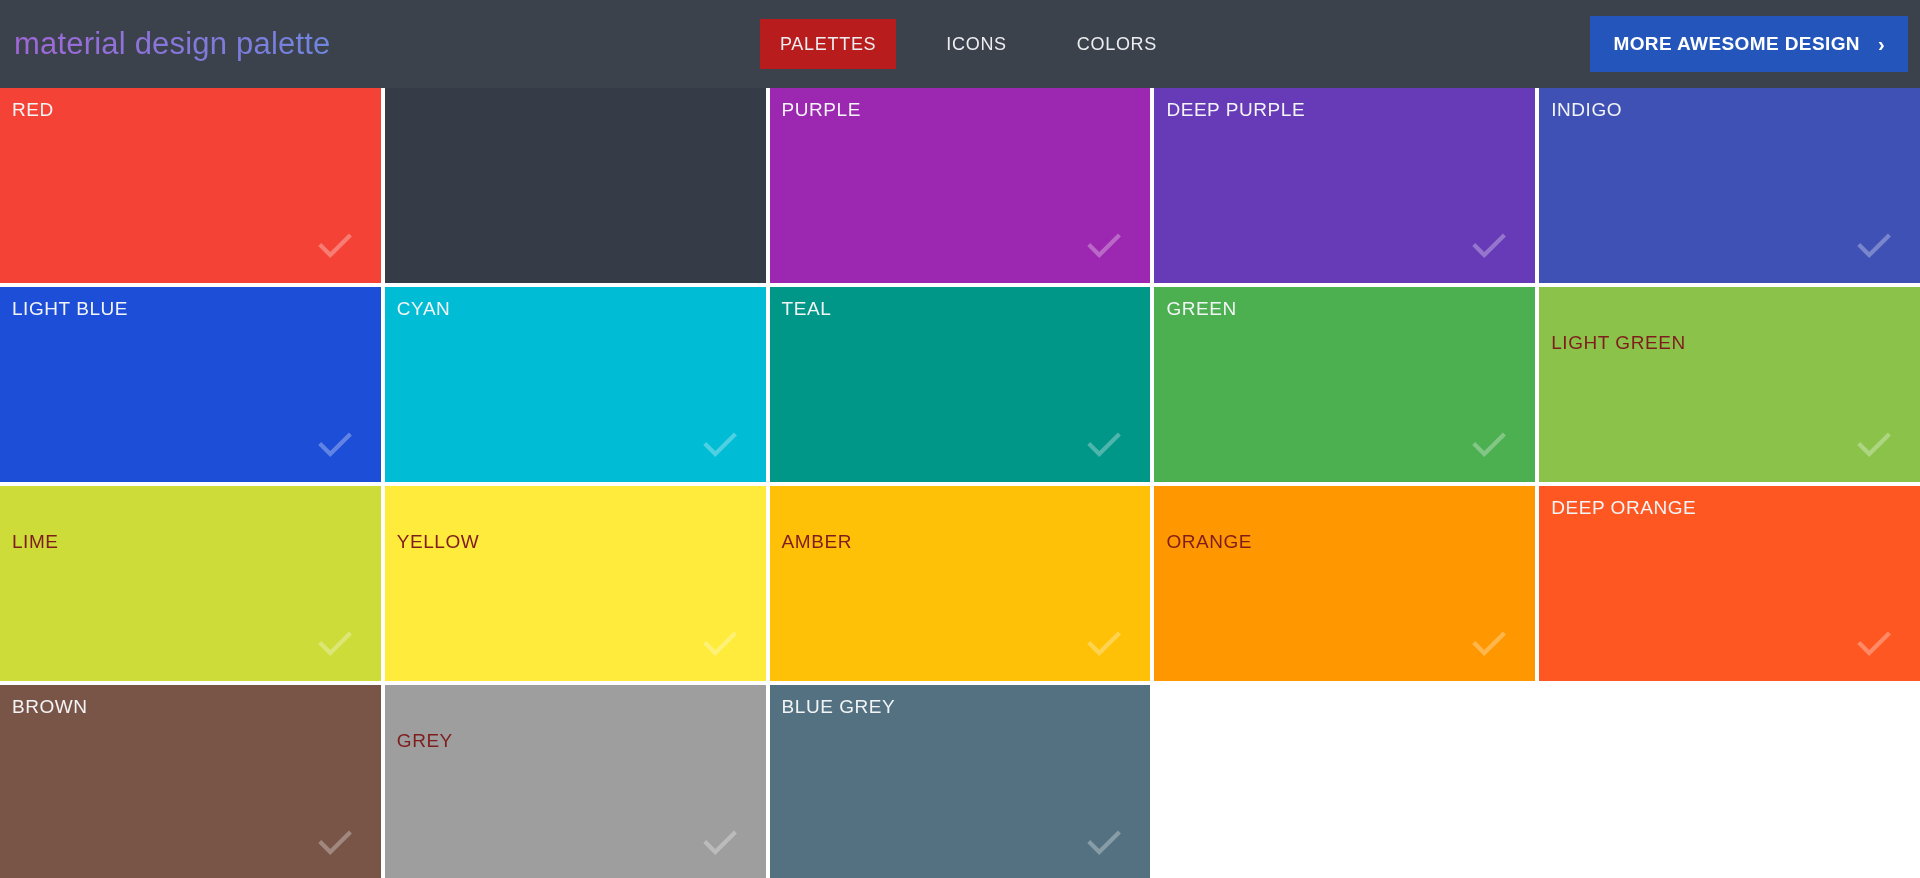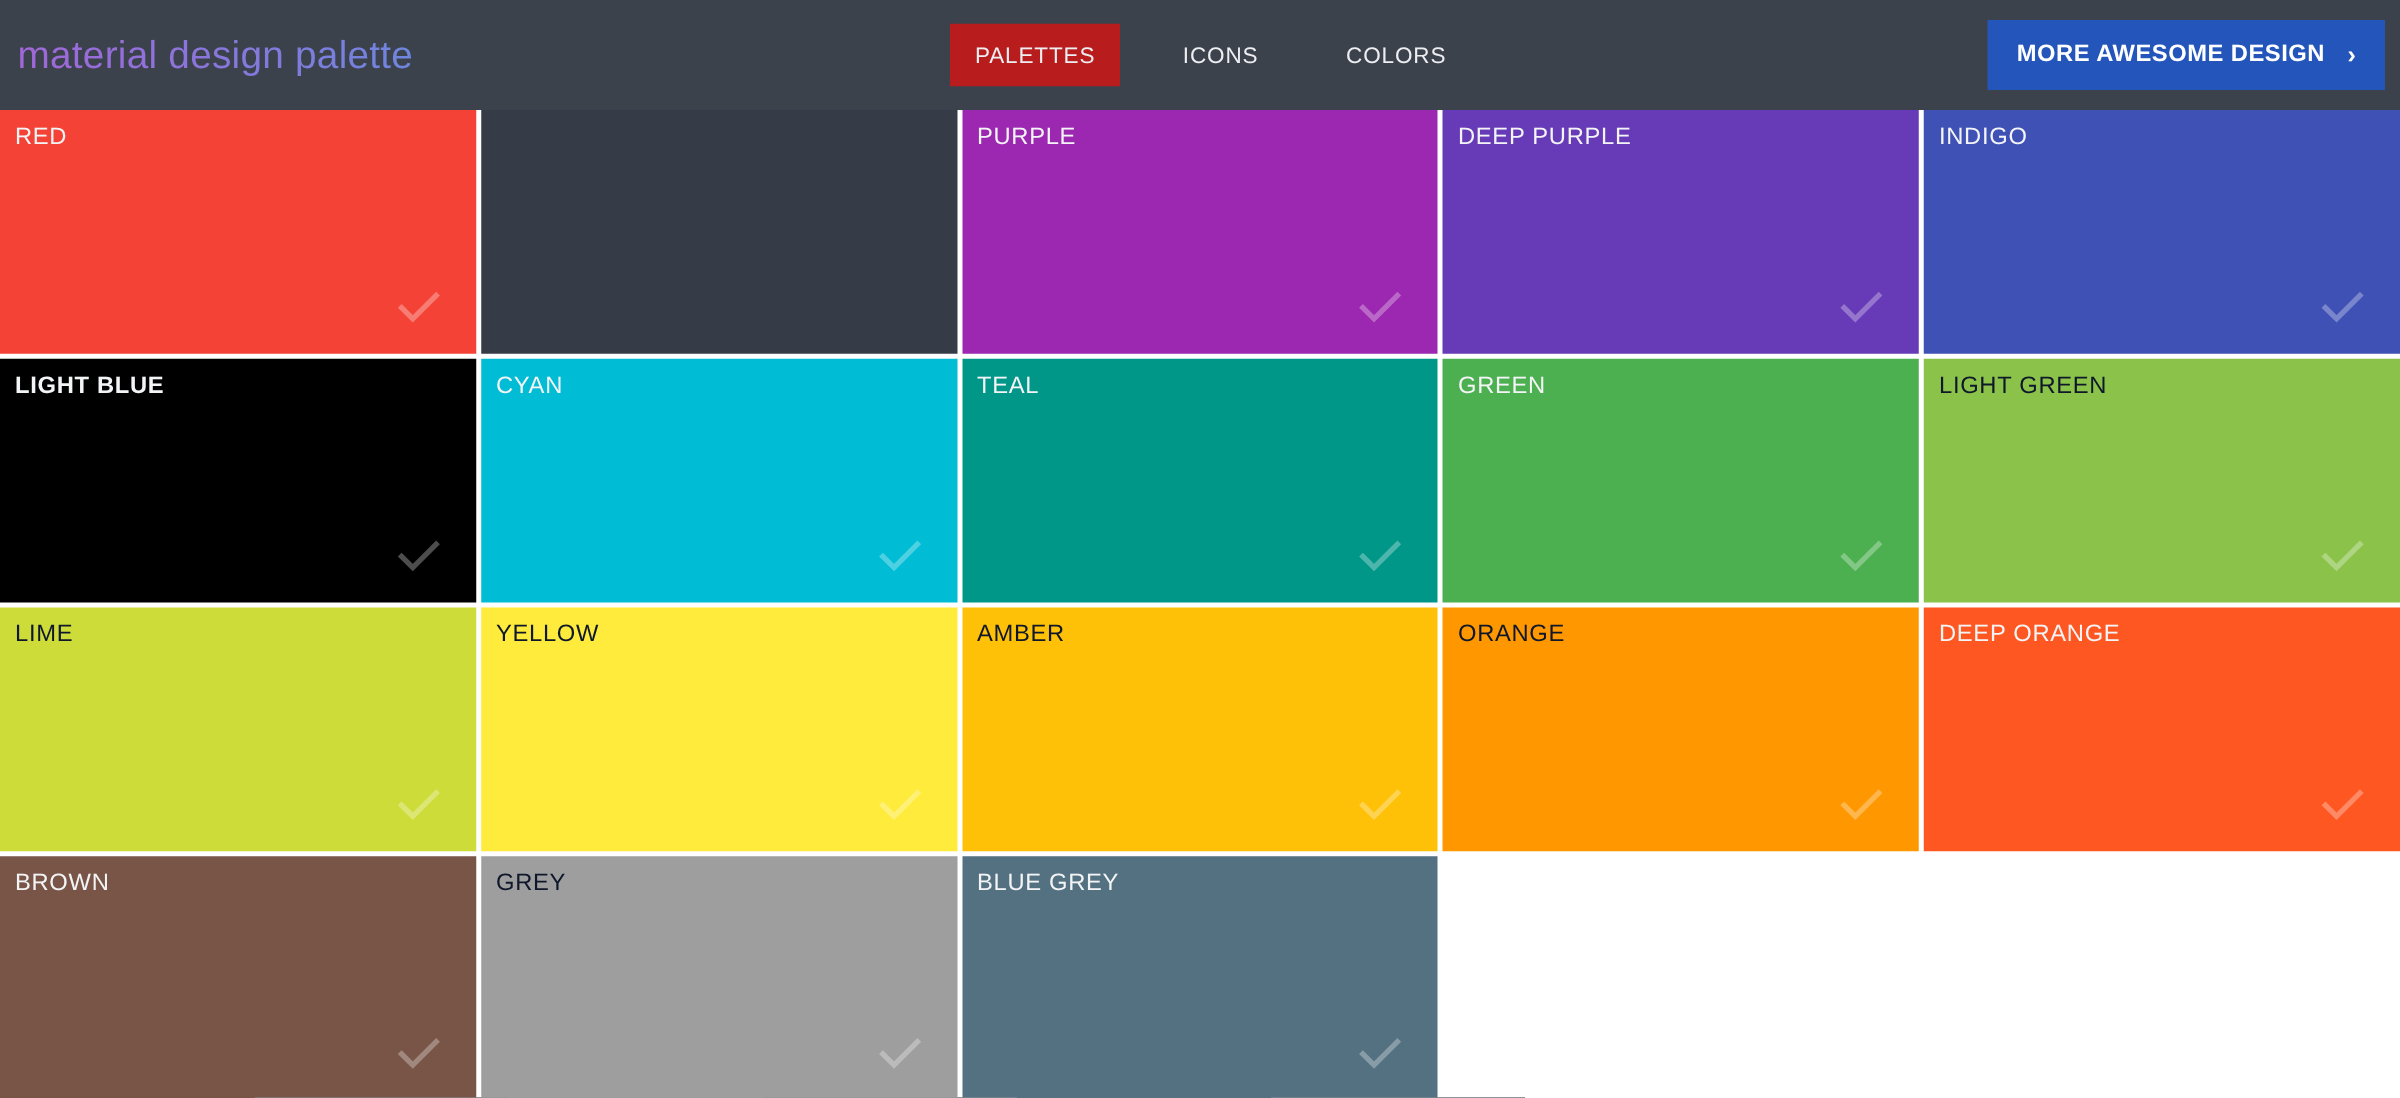--- a/index.html
+++ b/index.html
@@ -99,21 +99,21 @@
   }
   .tile .tname {
     position:absolute;
     left:12px;
     top:11px;
     font-size:19px;
     letter-spacing:.55px;
     white-space:nowrap;
     user-select:none;
   }
-  .tile.dark-text .tname { color:#0f172a; }
+  .tile.dark-text .tname { color:#7f1d1d;margin-top:34px; }
   .tile.light-text .tname { color:#f3f4f6; }
   .tile .check {
     position:absolute;
     right:24px;
     bottom:16px;
     width:44px;
     height:44px;
     opacity:.30;
     pointer-events:none;
   }
@@ -154,21 +154,21 @@
       <span class="check"><svg viewBox="0 0 24 24" width="44" height="44" aria-hidden="true">
           <path d="M4.5 12.6 L9.4 17.5 L19.6 7.3" fill="none" stroke="#ffffff" stroke-width="2.3" stroke-linecap="square" stroke-linejoin="miter"></path>
         </svg></span>
     </div>
     <div class="tile light-text" style="background: rgb(63, 81, 181);">
       <span class="tname">INDIGO</span>
       <span class="check"><svg viewBox="0 0 24 24" width="44" height="44" aria-hidden="true">
           <path d="M4.5 12.6 L9.4 17.5 L19.6 7.3" fill="none" stroke="#ffffff" stroke-width="2.3" stroke-linecap="square" stroke-linejoin="miter"></path>
         </svg></span>
     </div>
-    <div class="tile light-text" style="background: #000000; font-weight: bold;">
+    <div class="tile light-text" style="background: #1d4ed8;">
       <span class="tname">LIGHT BLUE</span>
       <span class="check"><svg viewBox="0 0 24 24" width="44" height="44" aria-hidden="true">
           <path d="M4.5 12.6 L9.4 17.5 L19.6 7.3" fill="none" stroke="#ffffff" stroke-width="2.3" stroke-linecap="square" stroke-linejoin="miter"></path>
         </svg></span>
     </div>
     <div class="tile light-text" style="background: rgb(0, 188, 212);">
       <span class="tname">CYAN</span>
       <span class="check"><svg viewBox="0 0 24 24" width="44" height="44" aria-hidden="true">
           <path d="M4.5 12.6 L9.4 17.5 L19.6 7.3" fill="none" stroke="#ffffff" stroke-width="2.3" stroke-linecap="square" stroke-linejoin="miter"></path>
         </svg></span>

